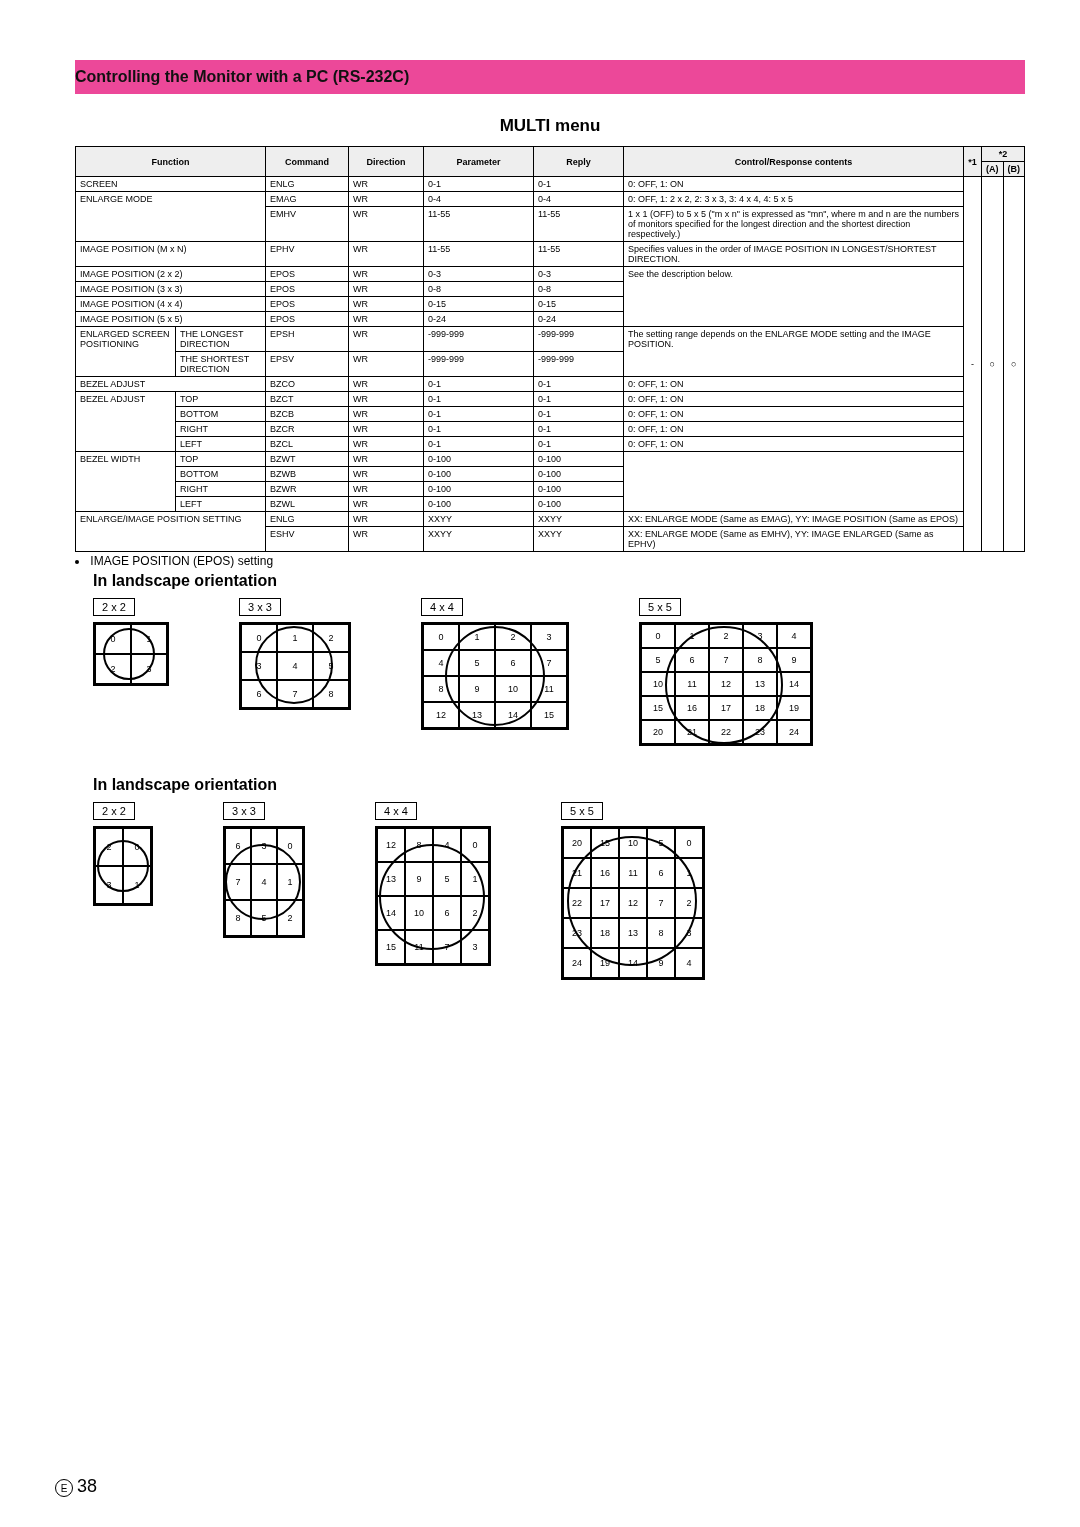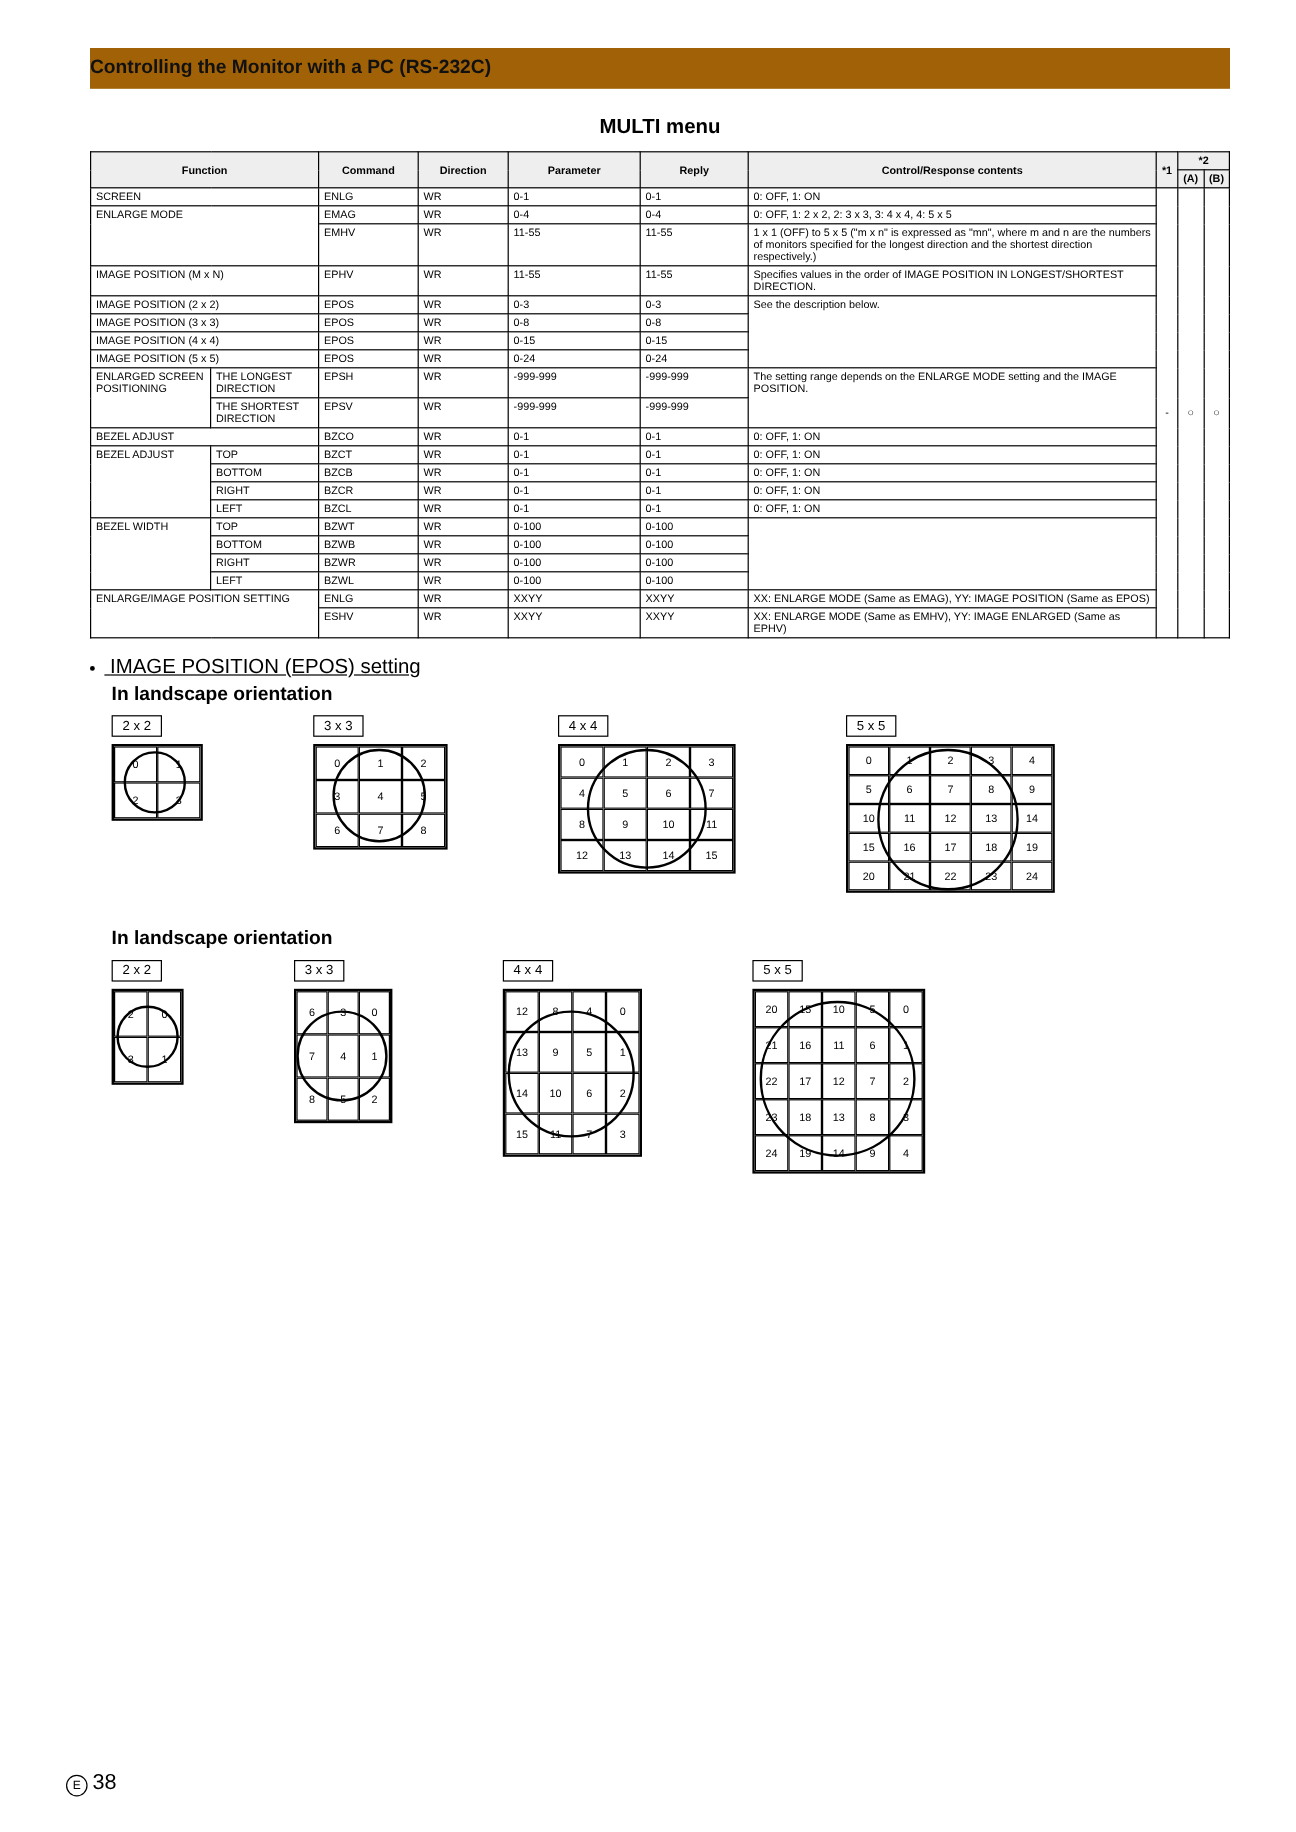--- a/index.html
+++ b/index.html
@@ -9,23 +9,24 @@
     background: #fff;
     font-family: Arial, Helvetica, sans-serif;
     font-size: 10px;
     color: #000;
     width: 1080px;
   }
   .page {
     padding: 40px 55px 20px 75px;
   }
   .header-band {
-    background: #a16207;
+    background: #ec4899;
     padding: 8px 12px 8px 0;
     margin-bottom: 22px;
+    margin-top: 20px;
   }
   .header-band .title {
     font-size: 16px;
     font-weight: bold;
     color: #111;
     padding-left: 0;
   }
   .section-title {
     font-size: 17px;
     font-weight: bold;
@@ -46,40 +47,39 @@
     background: #eee;
     font-weight: bold;
     text-align: center;
     vertical-align: middle;
   }
   table.main td.num { }
   table.main td.ctr { text-align: center; }
   table.main td.lft { text-align: left; }
 
   .bullet-line {
-    margin-top: 14px;
-    font-size: 17px;
-    text-decoration: underline;
+    margin-top: 2px;
+    font-size: 12px;
   }
   .bullet-line .dot {
     display: inline-block;
     width: 4px; height: 4px;
     background: #000;
     border-radius: 50%;
     vertical-align: middle;
     margin-right: 8px;
   }
   .sub-head {
     font-weight: bold;
     font-size: 16px;
     margin: 4px 0 8px 18px;
   }
   .diagrams-row {
     display: flex;
-    gap: 92px;
+    gap: 70px;
     margin-left: 18px;
     margin-bottom: 30px;
   }
   .dia-block {
     display: flex;
     flex-direction: column;
     align-items: flex-start;
   }
   .dia-label {
     border: 1px solid #000;

